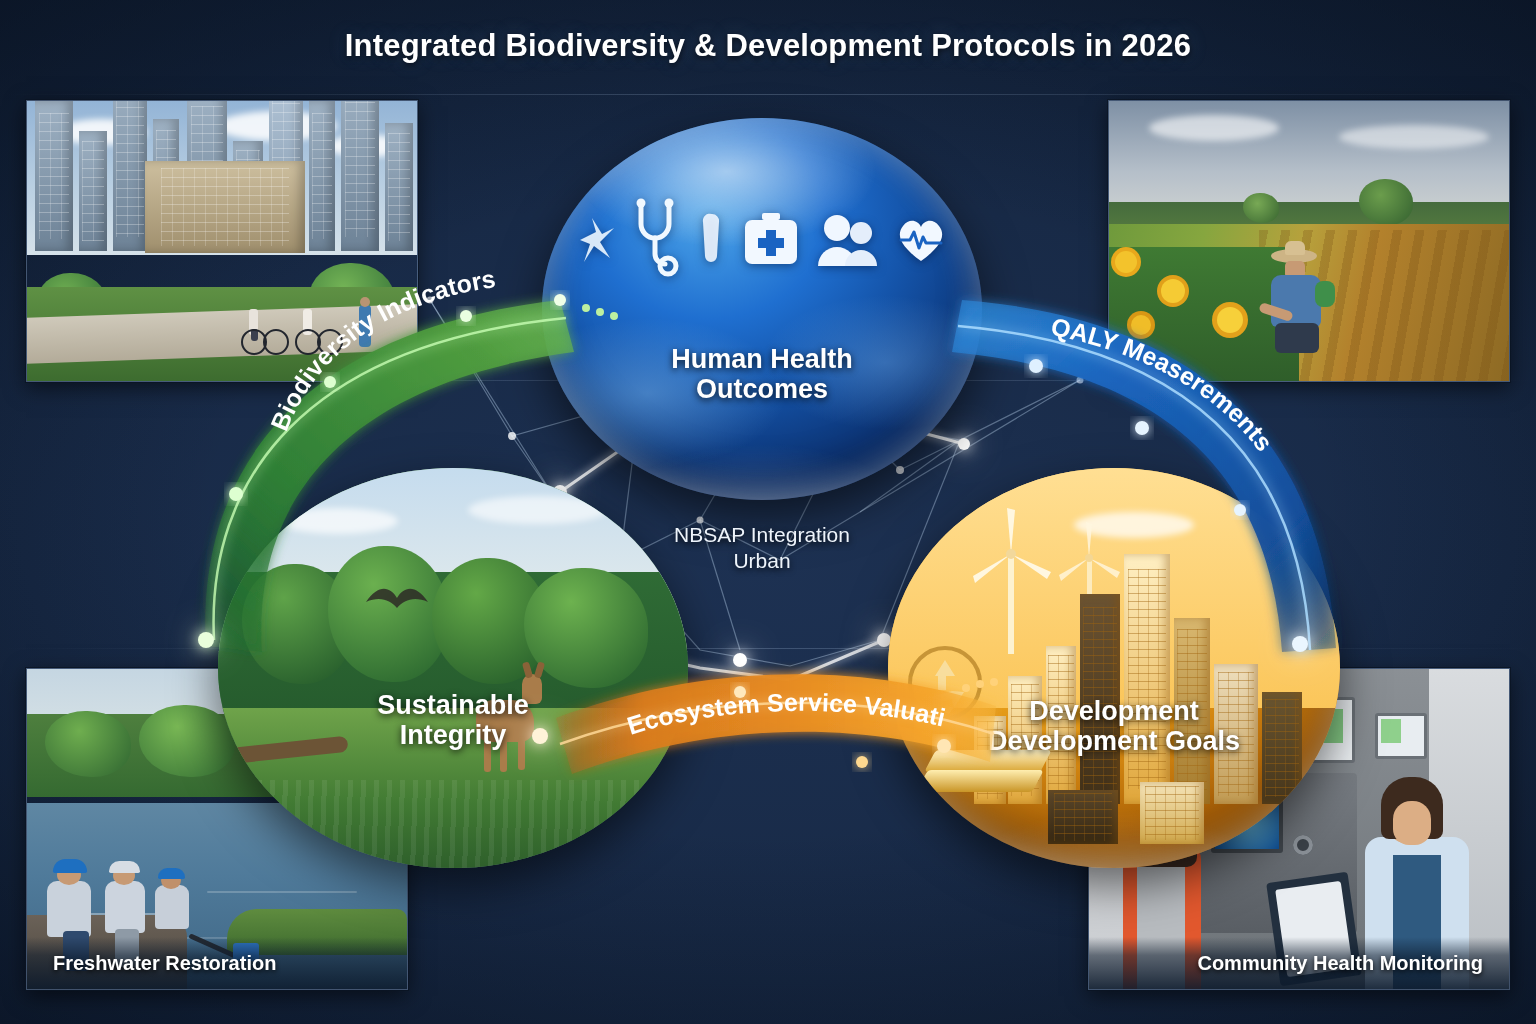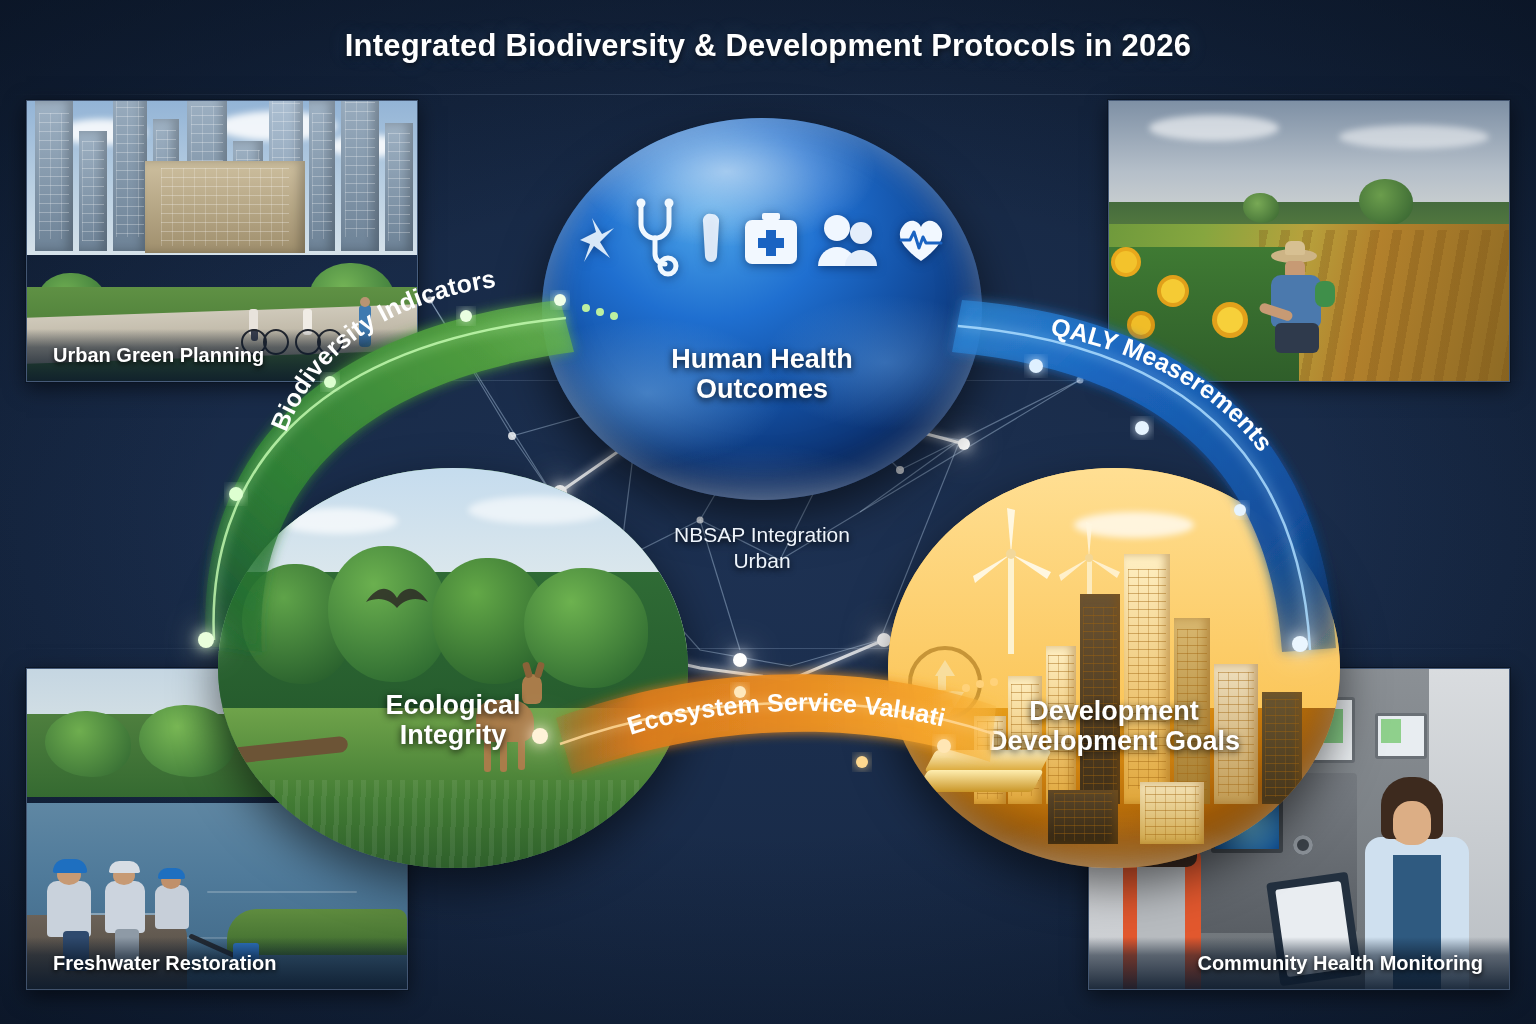--- a/index.html
+++ b/index.html
@@ -225,21 +225,20 @@
       <div class="person" style="left:222px;bottom:46px;width:9px;height:26px;background:#e8e3dc;"></div>
       <div class="person" style="left:224px;bottom:40px;width:7px;height:12px;background:#3a3f4e;"></div>
       <div style="position:absolute;left:214px;bottom:26px;width:22px;height:22px;border:2px solid #22262e;border-radius:50%;"></div>
       <div style="position:absolute;left:236px;bottom:26px;width:22px;height:22px;border:2px solid #22262e;border-radius:50%;"></div>
       <div class="person" style="left:276px;bottom:46px;width:9px;height:26px;background:#f0ece5;"></div>
       <div style="position:absolute;left:268px;bottom:26px;width:22px;height:22px;border:2px solid #22262e;border-radius:50%;"></div>
       <div style="position:absolute;left:290px;bottom:26px;width:22px;height:22px;border:2px solid #22262e;border-radius:50%;"></div>
       <div class="person" style="left:332px;bottom:34px;width:12px;height:42px;background:#3f7ab0;border-radius:4px;"></div>
       <div class="person" style="left:333px;bottom:74px;width:10px;height:10px;background:#b99473;border-radius:50%;"></div>
     </div>
-    <div class="cap">Urban Green Planning</div>
   </div>
 
   <div class="photo" id="photo-tr">
     <div class="scene">
       <div class="sky" style="height:42%;background:linear-gradient(to bottom,#7e90a5,#b5bfc9 60%,#cfd3d2);"></div>
       <div class="cloud" style="left:40px;top:14px;width:130px;height:26px;opacity:.7;"></div>
       <div class="cloud" style="left:230px;top:24px;width:150px;height:24px;opacity:.6;"></div>
       <div class="field" style="top:36%;height:10%;background:linear-gradient(to bottom,#456b3d,#54793f);"></div>
       <div class="tree" style="left:250px;top:78px;width:54px;height:46px;background:radial-gradient(circle at 40% 35%,#6b9d4c,#33602f);"></div>
       <div class="tree" style="left:134px;top:92px;width:36px;height:30px;background:radial-gradient(circle at 40% 35%,#78a955,#37642f);"></div>
@@ -472,21 +471,21 @@
 
       <svg class="bird" style="left:146px;top:114px;" width="66" height="34" viewBox="0 0 66 34">
         <path d="M2 20 C14 2 26 4 33 16 C40 4 52 2 64 20 C50 14 40 18 33 26 C26 18 16 14 2 20 Z" fill="#2d2a26" opacity=".85"></path>
       </svg>
 
       <div style="position:absolute;left:10px;top:274px;width:120px;height:16px;border-radius:8px;background:#6c5436;transform:rotate(-6deg);"></div>
     </div>
     <div class="rim"></div>
       <div class="glass"></div>
     <div class="lbl">
-      <div>Ecological</div>
+      <div>Sustainable</div>
       <div>Integrity</div>
     </div>
   </div>
 
   <div class="sphere" id="sphere-sdg">
     <div class="inner-art">
       <div class="sdg-sky"></div>
       <div class="cloud" style="left:186px;top:44px;width:120px;height:26px;background:rgba(255,255,255,.72);"></div>
 
       <svg style="position:absolute;left:20px;top:178px;" width="74" height="74" viewBox="0 0 74 74">

